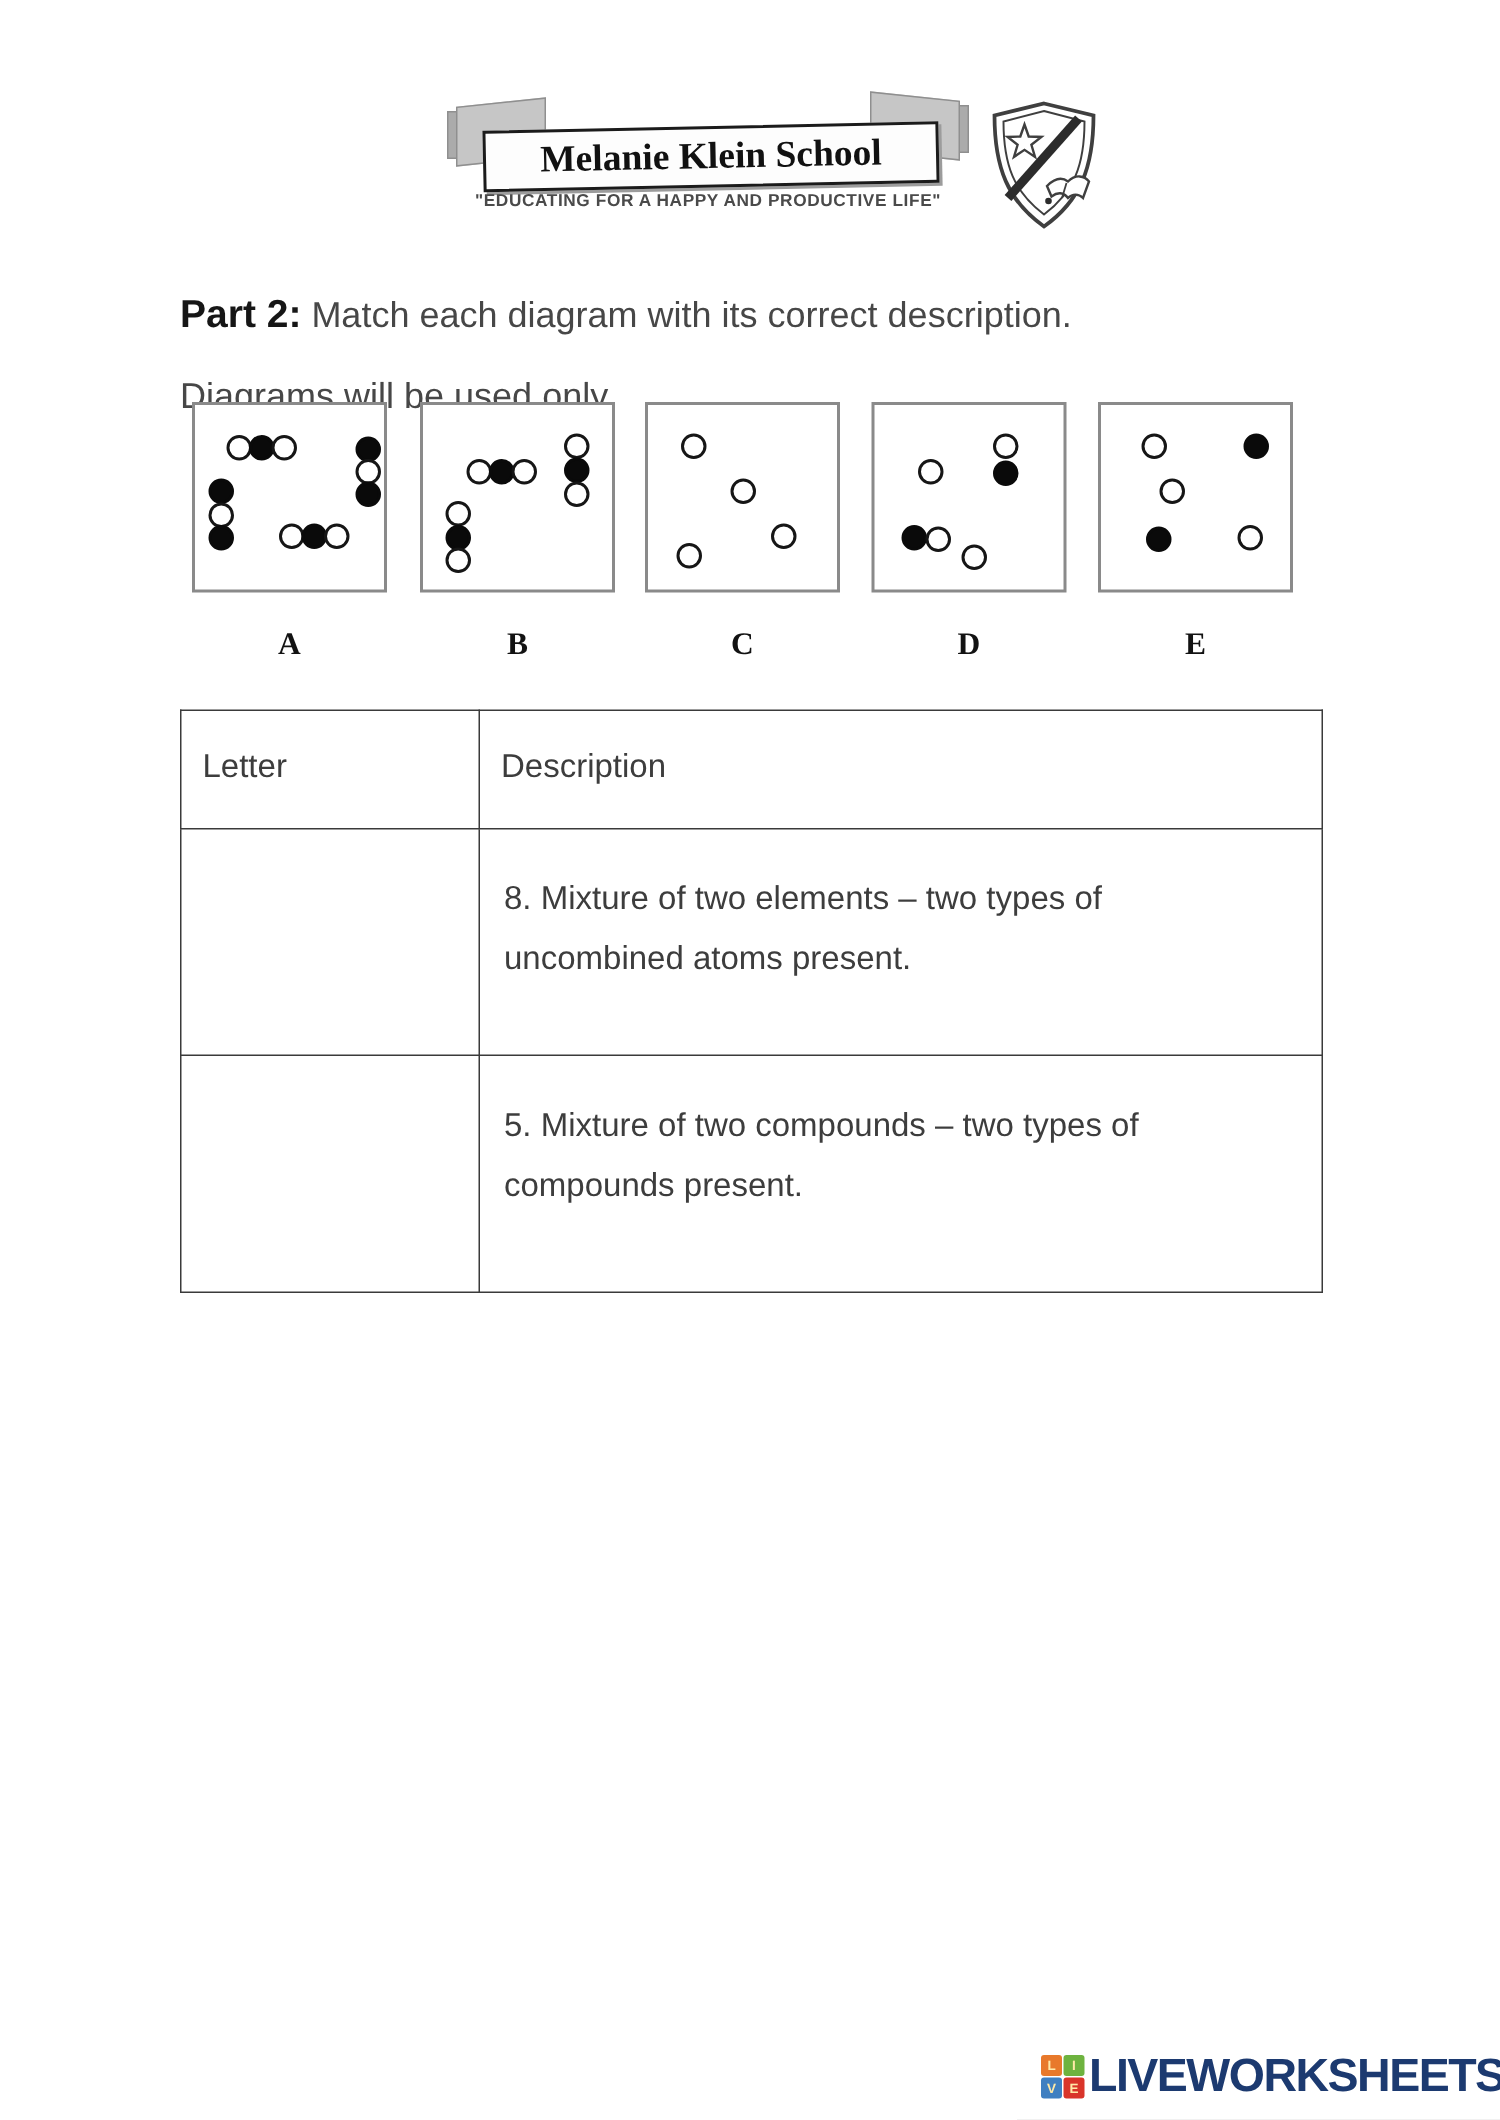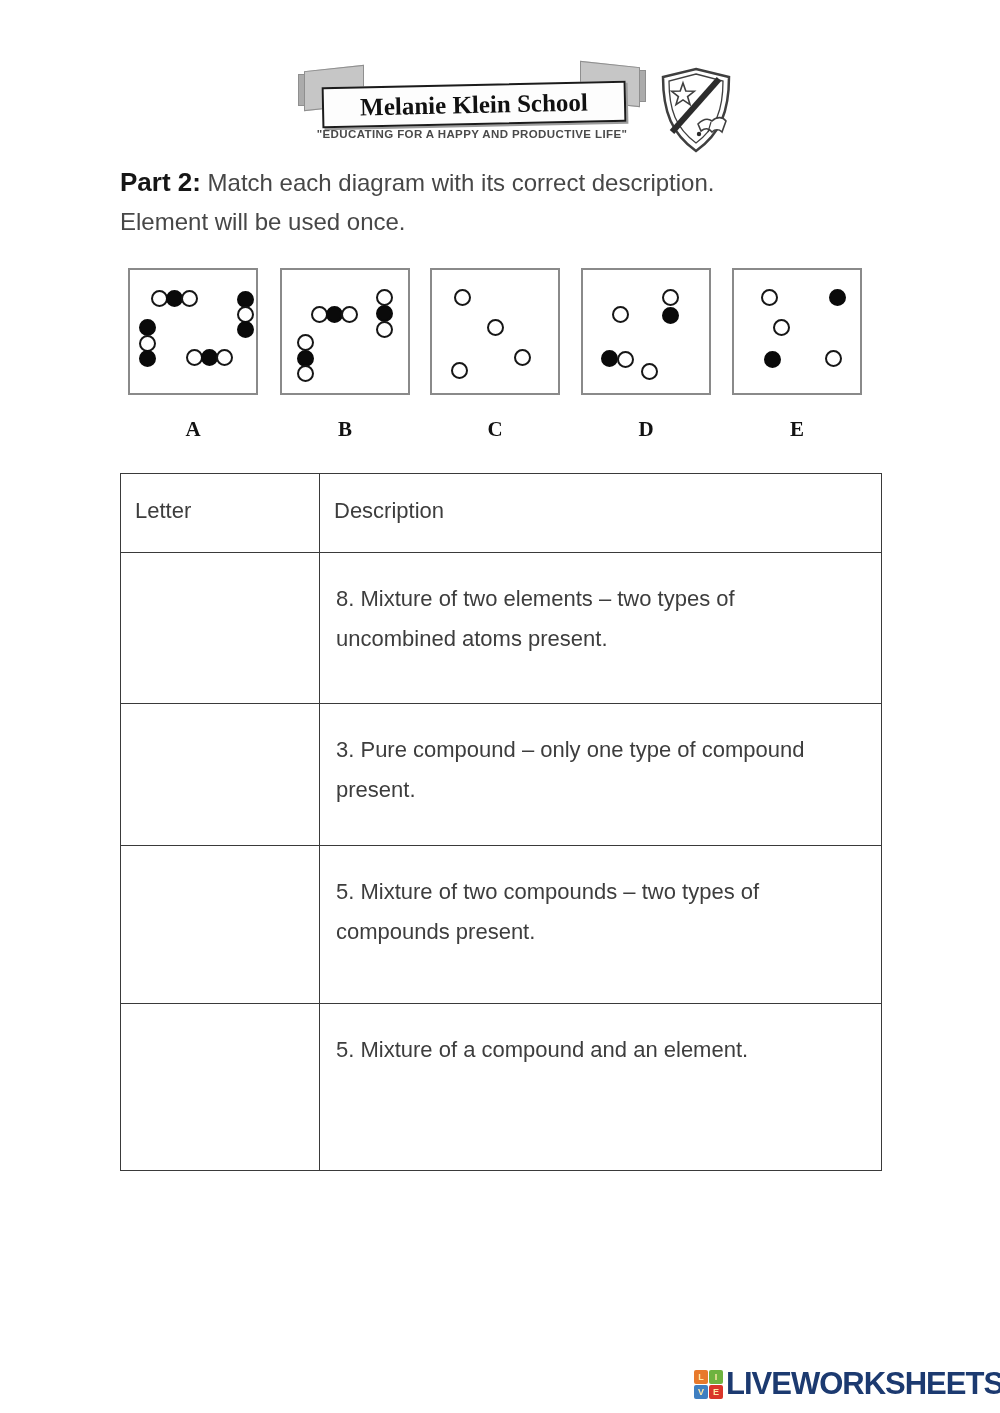--- a/index.html
+++ b/index.html
@@ -21,22 +21,22 @@
     display:flex; align-items:center; justify-content:center;
     font-family:"Liberation Serif", serif; font-weight:bold; font-size:25px; color:#111;
     box-shadow:2px 2px 0 #9c9c9c;
   }
   .motto{
     position:absolute; left:0; top:66px; width:100%; text-align:center;
     font-size:11.5px; font-weight:bold; color:#4a4a4a; letter-spacing:.4px;
   }
   .crest{position:absolute; left:656px; top:66px;}
   
-  .instructions{position:absolute; left:120px; top:163px; width:740px;
-    font-size:24px; line-height:39px; color:#474747;}
+  .instructions{position:absolute; left:120px; top:182px; width:740px;
+    font-size:24px; line-height:54px; color:#474747;}
   .instructions b{font-size:26px; color:#161616;}
   
   .dbox{
     position:absolute; top:268px; width:130px; height:127px;
     border:2px solid #8a8a8a; background:#fff; box-sizing:border-box;
   }
   .atom{position:absolute; width:17px; height:17px; border-radius:50%; box-sizing:border-box;}
   .atom.white{background:#ffffff; border:2.5px solid #161616;}
   .atom.black{background:#0a0a0a; border:2.5px solid #0a0a0a;}
   .dlabel{
@@ -83,21 +83,21 @@
     <path d="M40,8 L67,15 C67,44 60,62 40,77 C20,62 13,44 13,15 Z" fill="none" stroke="#3f3f3f" stroke-width="1.3"></path>
     <line x1="63" y1="13" x2="16" y2="66" stroke="#2c2c2c" stroke-width="6"></line>
     <polygon points="27,17 29.8,25 38.3,25.3 31.6,30.5 34,38.6 27,33.9 20,38.6 22.4,30.5 15.7,25.3 24.2,25" fill="#ffffff" stroke="#3f3f3f" stroke-width="1.6"></polygon>
     <path d="M42,58 c5,-5 10,-6 14,-3 c5,-5 11,-4 14,0 l-4,11 c-3,-3 -7,-3 -10,0 c-3,-4 -7,-4 -11,-1 z" fill="#ffffff" stroke="#3f3f3f" stroke-width="1.6"></path>
     <line x1="55" y1="56" x2="52" y2="66" stroke="#3f3f3f" stroke-width="1.2"></line>
     <circle cx="43" cy="68" r="2.2" fill="#2c2c2c"></circle>
   </svg>
 
   <div class="instructions">
     <b>Part 2:</b><span> Match each diagram with its correct description.</span><br>
-    <span>Element will be used once.</span>
+    <span>Diagrams will be used only.</span>
   </div>
 
   <div class="dbox" style="left:128px">
       <span class="atom white" style="left: 20.5px; top: 19.5px;"></span>
       <span class="atom black" style="left: 35.5px; top: 19.5px;"></span>
       <span class="atom white" style="left: 50.5px; top: 19.5px;"></span>
       <span class="atom black" style="left: 106.5px; top: 20.5px;"></span>
       <span class="atom white" style="left: 106.5px; top: 35.5px;"></span>
       <span class="atom black" style="left: 106.5px; top: 50.5px;"></span>
       <span class="atom black" style="left: 8.5px; top: 48.5px;"></span>
@@ -153,31 +153,23 @@
       </colgroup>
     <tbody>
       <tr style="height:79px">
         <td class="hdr">Letter</td>
         <td class="hdr">Description</td>
       </tr>
       <tr style="height:151px">
         <td class="answer"></td>
         <td class="desc">8. Mixture of two elements – two types of uncombined atoms present.</td>
       </tr>
-      <tr style="height:142px">
-        <td class="answer"></td>
-        <td class="desc">3. Pure compound – only one type of compound present.</td>
-      </tr>
       <tr style="height:158px">
         <td class="answer"></td>
         <td class="desc">5. Mixture of two compounds – two types of compounds present.</td>
-      </tr>
-      <tr style="height:167px">
-        <td class="answer"></td>
-        <td class="desc">5. Mixture of a compound and an element.</td>
       </tr>
     </tbody>
   </table>
 
   <div class="lw">
     <div class="lw-grid">
       <span class="lw-sq" style="background: rgb(232, 121, 43);">L</span>
       <span class="lw-sq" style="background: rgb(110, 179, 63);">I</span>
       <span class="lw-sq" style="background: rgb(63, 127, 193);">V</span>
       <span class="lw-sq" style="background: rgb(217, 53, 42);">E</span>

